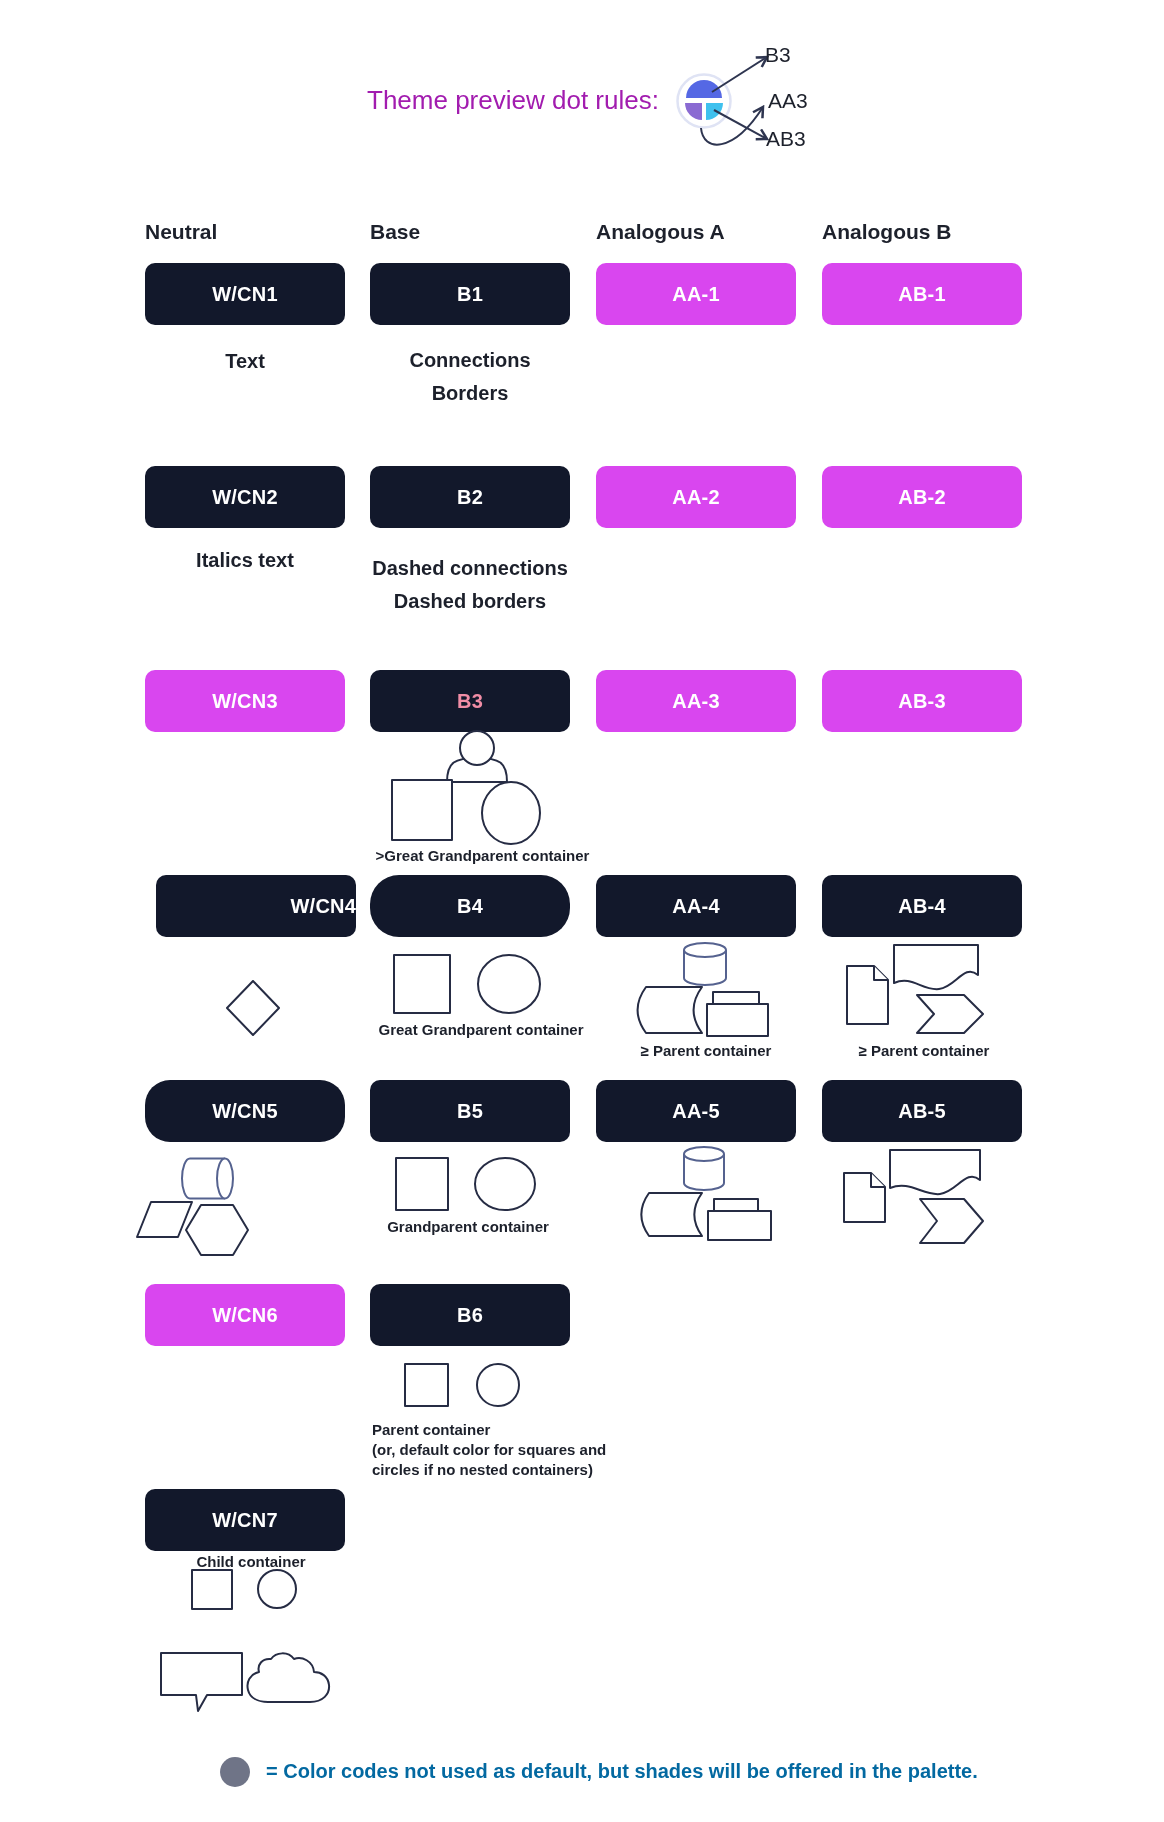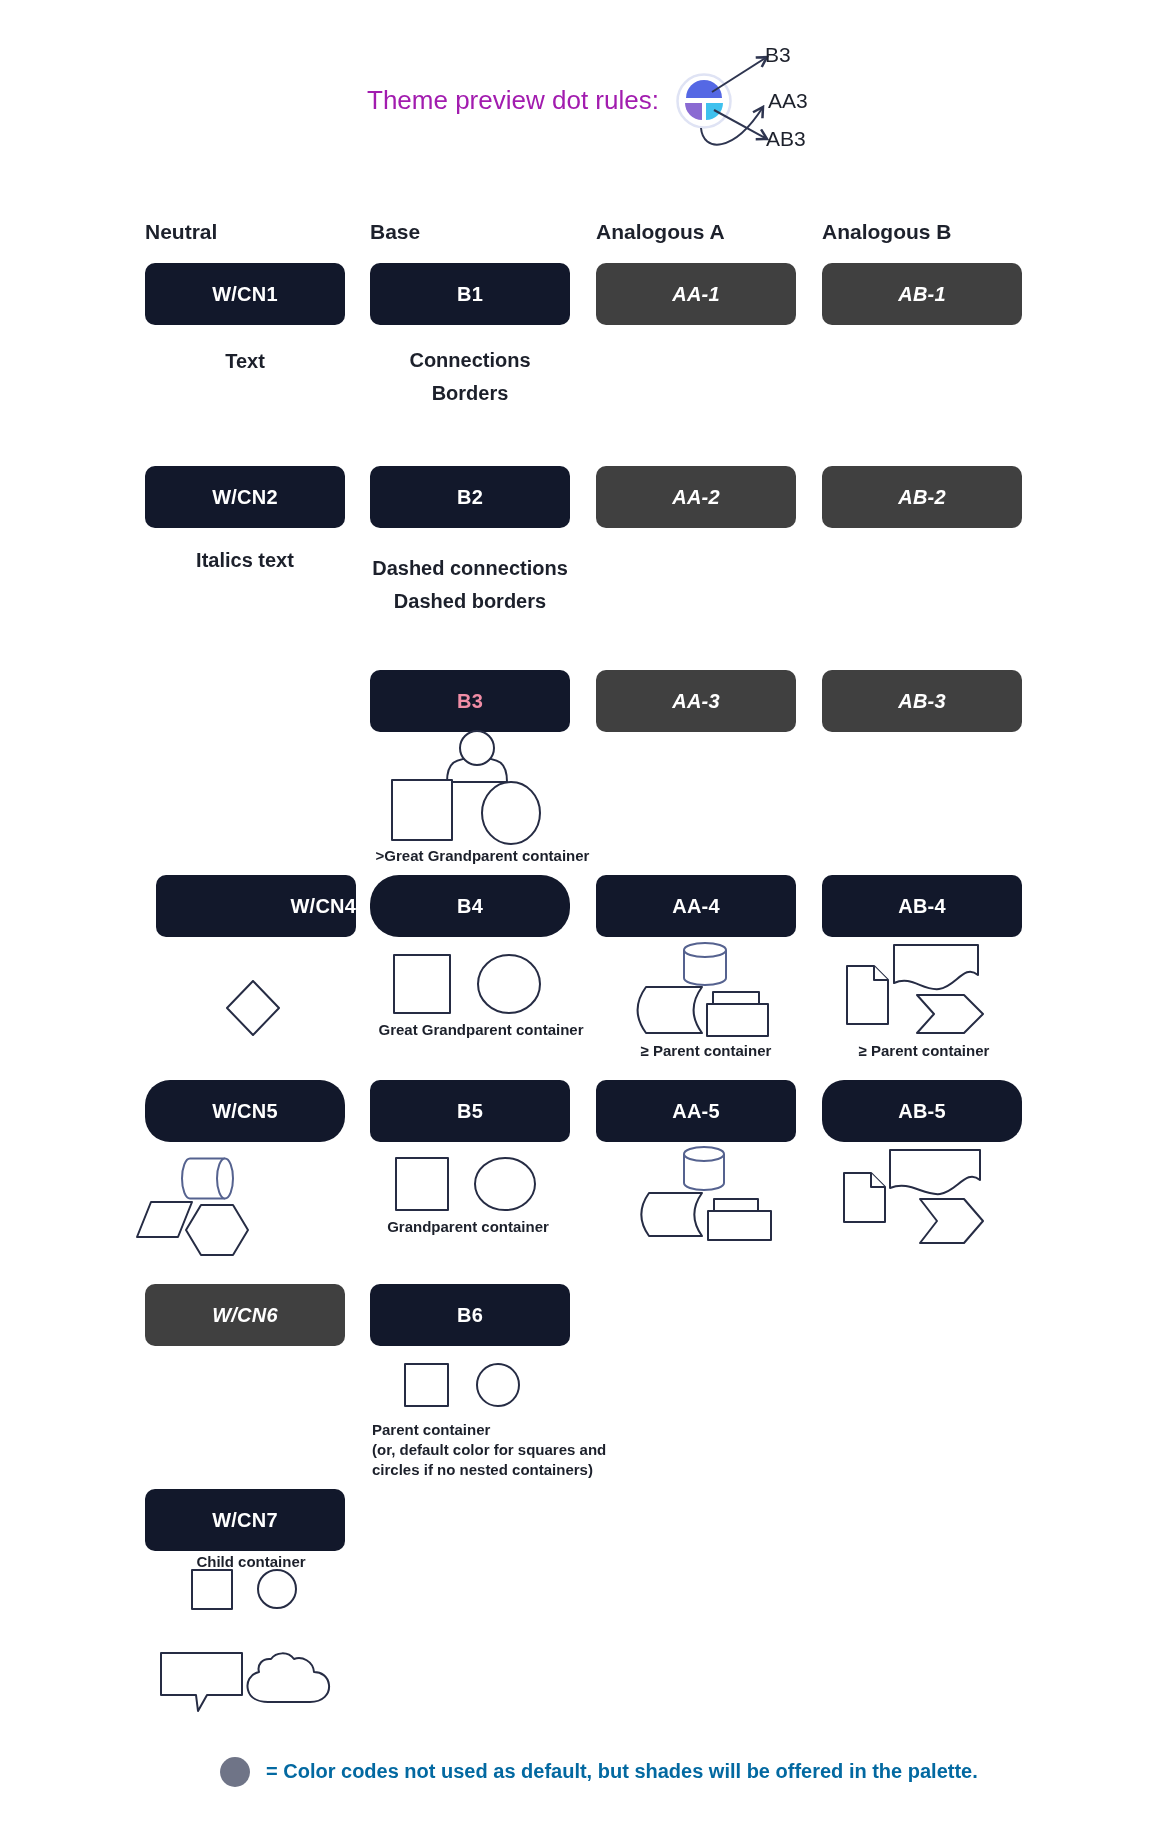--- a/index.html
+++ b/index.html
@@ -10,21 +10,21 @@
   .abs{position:absolute;}
   .title{font-size:26px;font-weight:400;color:#a21caf;white-space:nowrap;}
   .dot-label{font-size:21px;font-weight:400;color:#1d212c;white-space:nowrap;}
   .col-header{width:200px;font-size:21px;font-weight:700;color:#1d212c;}
   .swatch{
     width:200px;height:62px;border-radius:10px;
     display:flex;align-items:center;justify-content:center;
     font-size:20px;font-weight:700;color:#ffffff;letter-spacing:.2px;
   }
   .swatch.dark{background:#12182b;}
-  .swatch.gray{background:#404040;font-style:italic;}
+  .swatch.gray{background:#d946ef;}
   .swatch .pink{color:#f18da6;}
   .cap{font-size:20px;font-weight:700;color:#1c202b;text-align:center;line-height:33px;}
   .cap-sm{font-size:15px;font-weight:700;color:#1c202b;text-align:center;line-height:20px;white-space:nowrap;}
   .cap-sm.left{text-align:left;}
   .legend-dot{width:30px;height:30px;border-radius:50%;background:#6f7487;}
   .legend-text{font-size:20px;font-weight:700;color:#0369a1;white-space:nowrap;}
   svg .shape{fill:#ffffff;stroke:#262c44;stroke-width:2;stroke-linejoin:round;}
   svg .cyl{fill:#ffffff;stroke:#55628f;stroke-width:2;}
   svg .arrow{fill:none;stroke:#2e3550;stroke-width:2;}
 </style>
@@ -93,20 +93,23 @@
   <div class="abs swatch gray" style="left:822px;top:466px;">
       <span>AB-2</span>
     </div>
 
   <div class="abs cap" style="left:145px;top:544px;width:200px;">Italics text</div>
   <div class="abs cap" style="left:345px;top:552px;width:250px;">
     <div>Dashed connections</div>
     <div>Dashed borders</div>
   </div>
 
+  <div class="abs swatch gray" style="left:145px;top:670px;">
+      <span>W/CN3</span>
+    </div>
   <div class="abs swatch dark" style="left:370px;top:670px;">
       <span class="pink">B3</span>
     </div>
   <div class="abs swatch gray" style="left:596px;top:670px;">
       <span>AA-3</span>
     </div>
   <div class="abs swatch gray" style="left:822px;top:670px;">
       <span>AB-3</span>
     </div>
 
@@ -160,21 +163,21 @@
 
   <div class="abs swatch dark" style="left:145px;top:1080px;border-radius:25px;">
       <span>W/CN5</span>
     </div>
   <div class="abs swatch dark" style="left:370px;top:1080px;">
       <span>B5</span>
     </div>
   <div class="abs swatch dark" style="left:596px;top:1080px;">
       <span>AA-5</span>
     </div>
-  <div class="abs swatch dark" style="left:822px;top:1080px;border-radius:22px;">
+  <div class="abs swatch dark" style="left:822px;top:1080px;">
       <span>AB-5</span>
     </div>
 
   <svg class="abs" style="left:130px;top:1145px;" width="125" height="115" viewBox="0 0 125 115">
     <path class="cyl" d="M95,13.5 H60 A8,20 0 0 0 60,53.5 H95"></path>
     <ellipse class="cyl" cx="95" cy="33.5" rx="8" ry="20"></ellipse>
     <polygon class="shape" points="21,57 62,57 48,92 7,92"></polygon>
     <polygon class="shape" points="71,60 103,60 118,85 103,110 71,110 56,85"></polygon>
   </svg>
 

